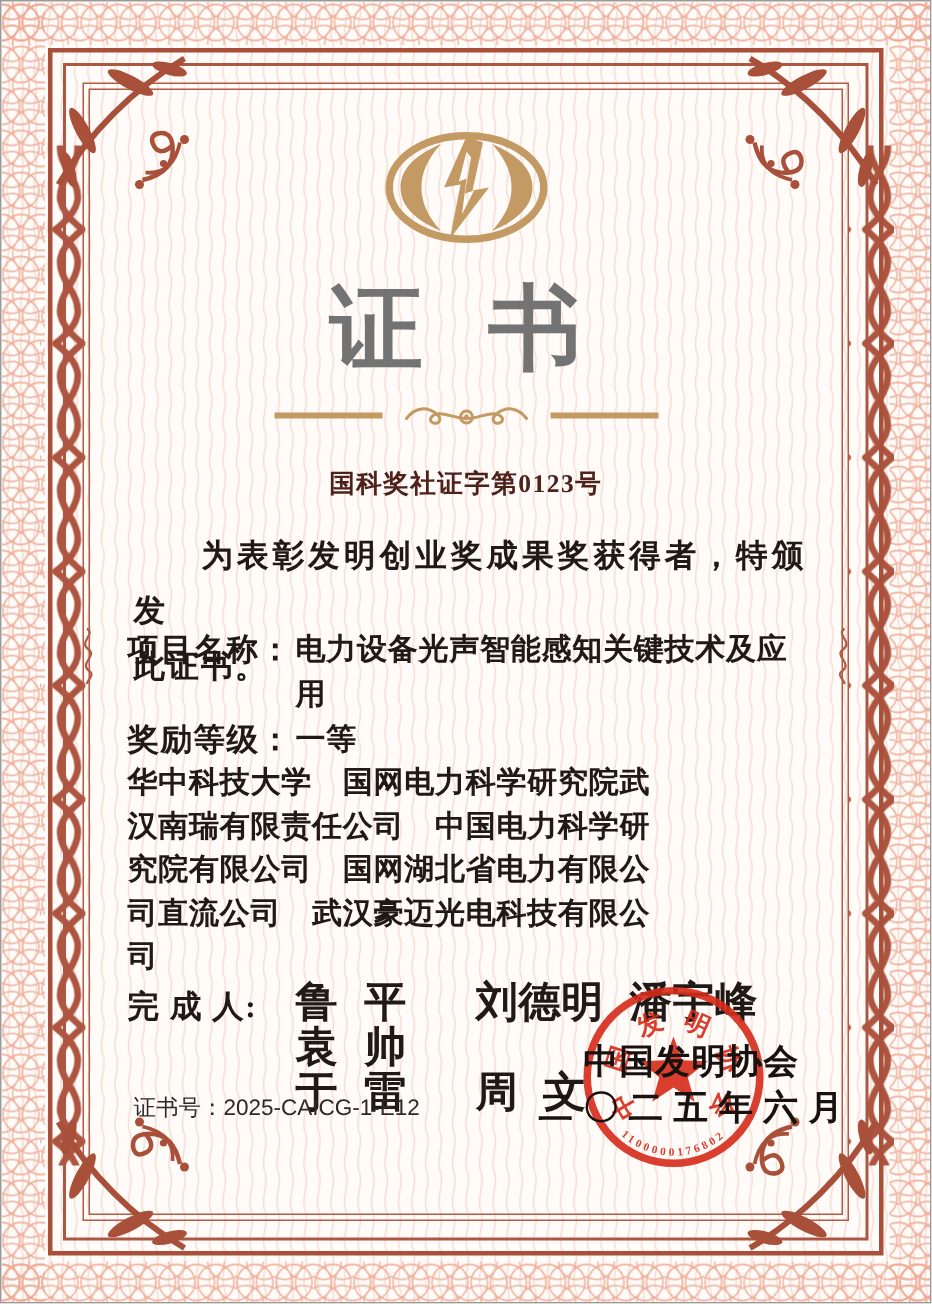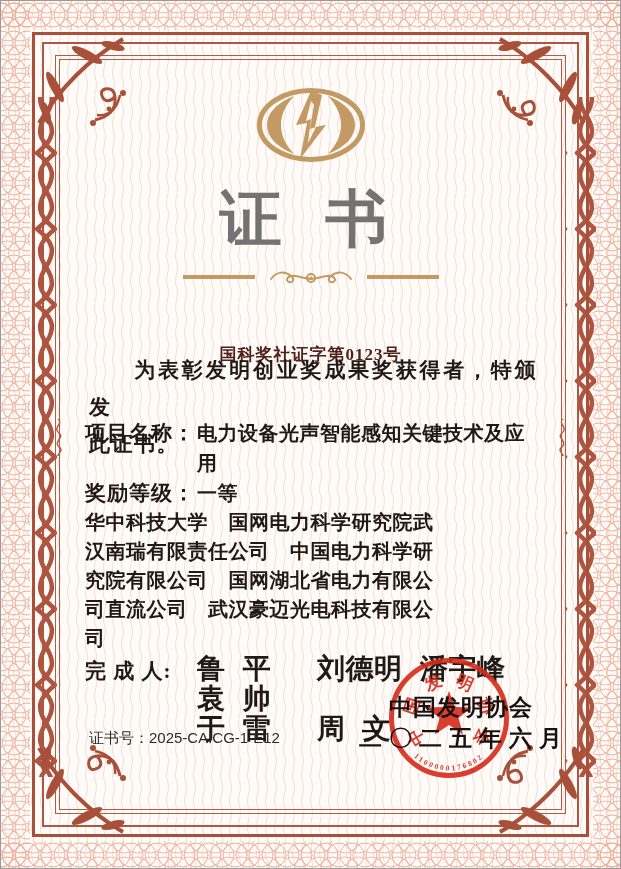--- a/index.html
+++ b/index.html
@@ -26,21 +26,21 @@
   
   .title{
     left:0; right:0; top:176px; text-align:center;
     font-size:62px; font-weight:bold; color:#737373;
     letter-spacing:14px;
   }
   .divider{left:0;right:0;top:266px;display:flex;justify-content:center;align-items:center;gap:14px;}
   .divider .bar{width:72px;height:4px;background:#C49A62;}
   .serial{
     left:0;right:0;top:310px;text-align:center;
-    font-size:17px;font-weight:bold;color:#4E211B;letter-spacing:1px;margin-top:32px;
+    font-size:17px;font-weight:bold;color:#4E211B;letter-spacing:1px;
   }
   .para{
     left:88px; width:448px; top:351px;
     font-size:21px; font-weight:bold; line-height:37px;
     letter-spacing:1.5px; text-align:justify;
   }
   .para .indent{display:inline-block;width:44px;}
   .fields{left:84px; width:452px; top:417px; font-size:21px; font-weight:bold;}
   .frow{display:flex; align-items:flex-start; line-height:30px;}
   .frow .lbl{flex:0 0 112px; white-space:pre; letter-spacing:1px;}

